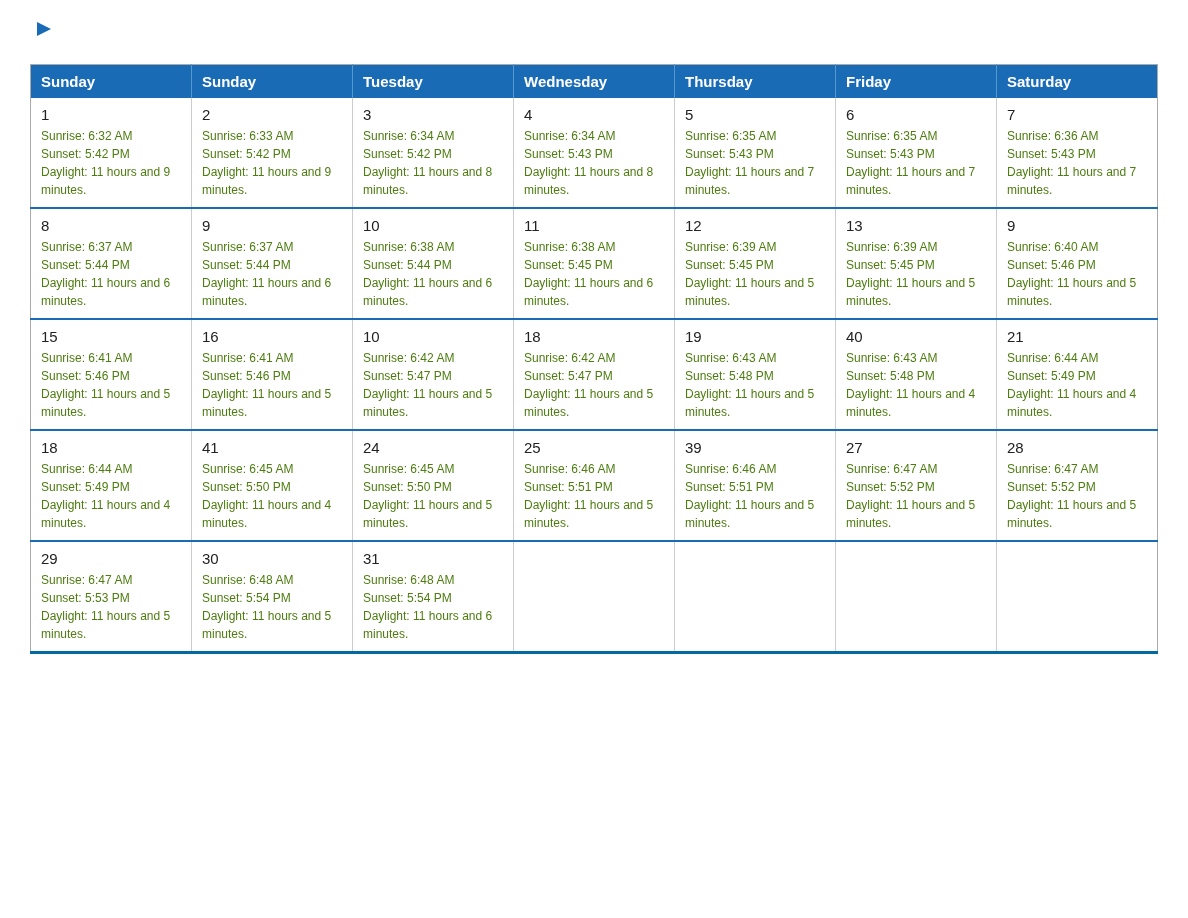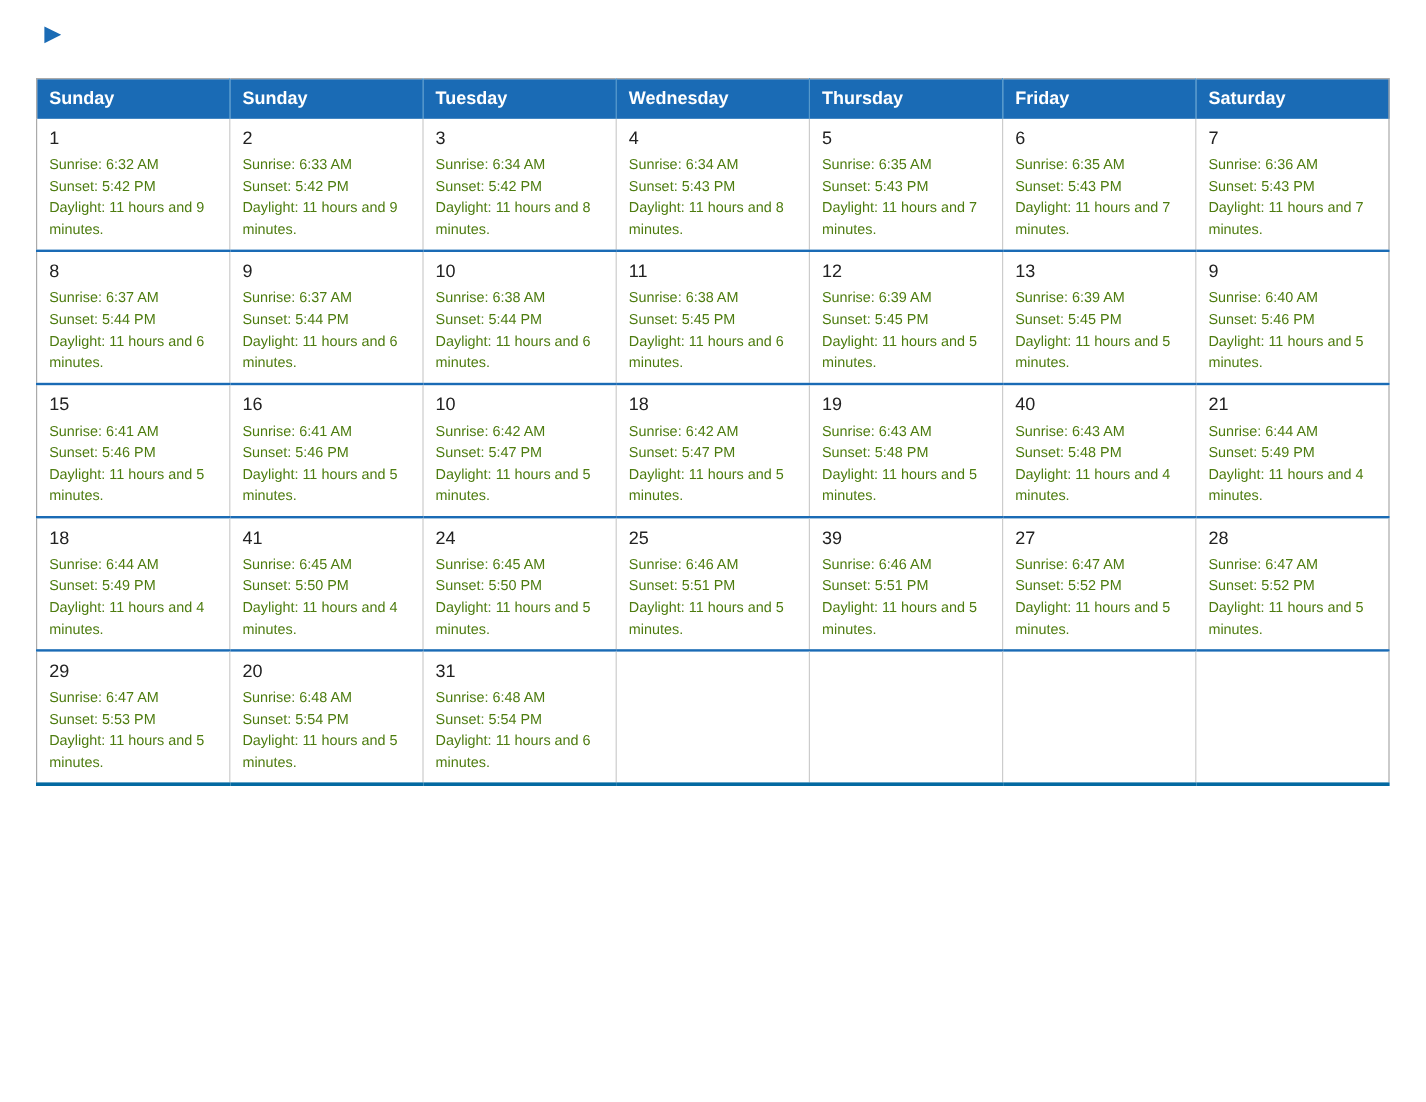--- a/index.html
+++ b/index.html
@@ -372,21 +372,21 @@
       <tr>
         <td>
           <span class="day-number">29</span>
           <div class="day-info">
             Sunrise: 6:47 AM<br>
             Sunset: 5:53 PM<br>
             Daylight: 11 hours and 5 minutes.
           </div>
         </td>
         <td>
-          <span class="day-number">20</span>
+          <span class="day-number">30</span>
           <div class="day-info">
             Sunrise: 6:48 AM<br>
             Sunset: 5:54 PM<br>
             Daylight: 11 hours and 5 minutes.
           </div>
         </td>
         <td>
           <span class="day-number">31</span>
           <div class="day-info">
             Sunrise: 6:48 AM<br>

